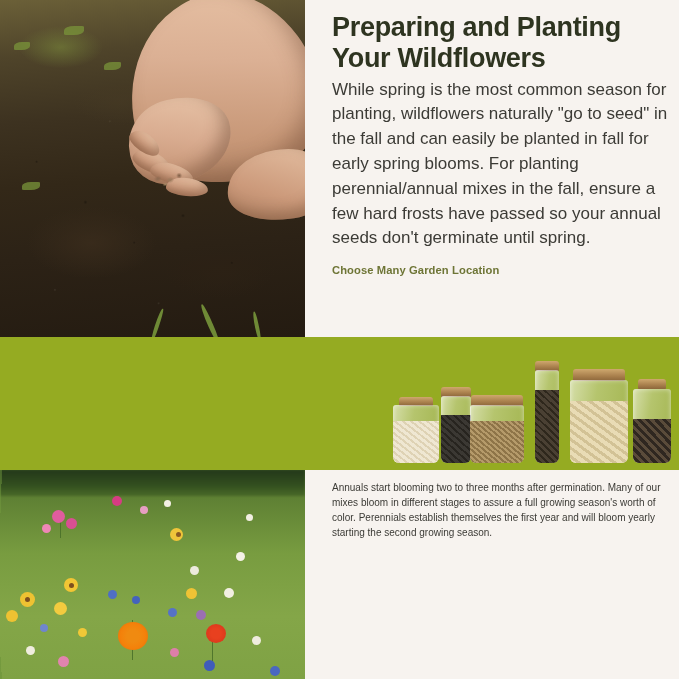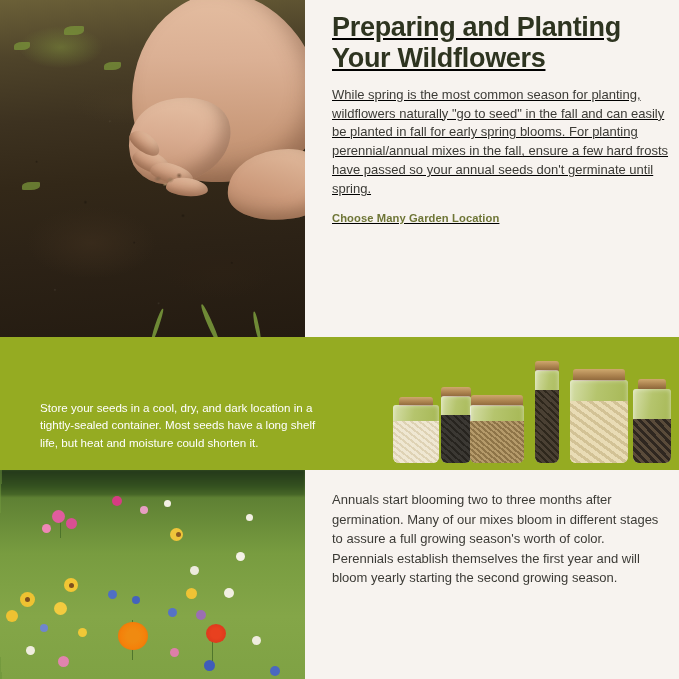--- a/index.html
+++ b/index.html
@@ -82,32 +82,31 @@
     box-shadow:inset -6px -8px 14px rgba(90,56,34,.35);
   }
   .soil-blade {
     position:absolute; background:#6f8a36; border-radius:60% 40% 50% 50%;
     transform-origin:bottom center;
   }
 
   .col-text-top {
     position:absolute; left:332px; top:0; width:347px; height:337px;
     padding:12px 10px 0 0;
-    text-decoration:underline;
   }
   h1.head-main {
     font-size:27px; line-height:1.14; font-weight:700; color:#2e3420;
     letter-spacing:-.3px;
   }
   .subhead {
     font-size:11.2px; font-weight:700; color:#6e7536; margin-top:13px;
     letter-spacing:.1px;
   }
   .body-par {
-    font-size:13px; line-height:1.46; color:#3c3b36; margin-top:12px;
+    font-size:17px; line-height:1.46; color:#3c3b36; margin-top:4px;
   }
 
   
   .sec-green {
     position:absolute; left:0; top:337px; width:679px; height:133px;
     background:#95ab22;
   }
   h2.head-green {
     position:absolute; left:40px; top:25px;
     font-size:23px; font-weight:700; color:#ffffff; letter-spacing:-.2px;
@@ -159,21 +158,21 @@
   .fl { position:absolute; border-radius:50%; }
   .stem { position:absolute; width:1px; background:rgba(72,110,40,.85); }
 
   .col-text-bot {
     position:absolute; left:332px; top:2px; width:347px; height:207px; padding-right:10px;
   }
   h2.head-bot {
     font-size:24.5px; line-height:1.16; font-weight:700; color:#2e3420; letter-spacing:-.3px;
   }
   .bot-par {
-    margin-top:18px; font-size:13px; line-height:1.5; color:#3c3b36;
+    margin-top:8px; font-size:10px; line-height:1.5; color:#3c3b36;
   }
 </style>
 </head>
 <body>
 
 <div class="page">
 
   <div class="sec-top">
 
     <div class="photo-soil">
@@ -202,21 +201,20 @@
       <h1 class="head-main">Preparing and Planting Your Wildflowers</h1>
 
       <p class="body-par">While spring is the most common season for planting, wildflowers naturally "go to seed" in the fall and can easily be planted in fall for early spring blooms. For planting perennial/annual mixes in the fall, ensure a few hard frosts have passed so your annual seeds don't germinate until spring.</p>
 
       <div class="subhead">Choose Many Garden Location</div>
 
     </div>
   </div>
 
   <div class="sec-green">
-    <p class="green-par">Store your seeds in a cool, dry, and dark location in a tightly-sealed container. Most seeds have a long shelf life, but heat and moisture could shorten it.</p>
   </div>
 
   <div class="jars">
 
     <div class="jar" style="left:0px;width:48px;height:66px;">
       <div class="cork" style="width:34px;height:9px;"></div>
       <div class="glass" style="width:46px;height:58px;">
         <div class="fill f-white" style="height:42px;"></div>
       </div>
     </div>

